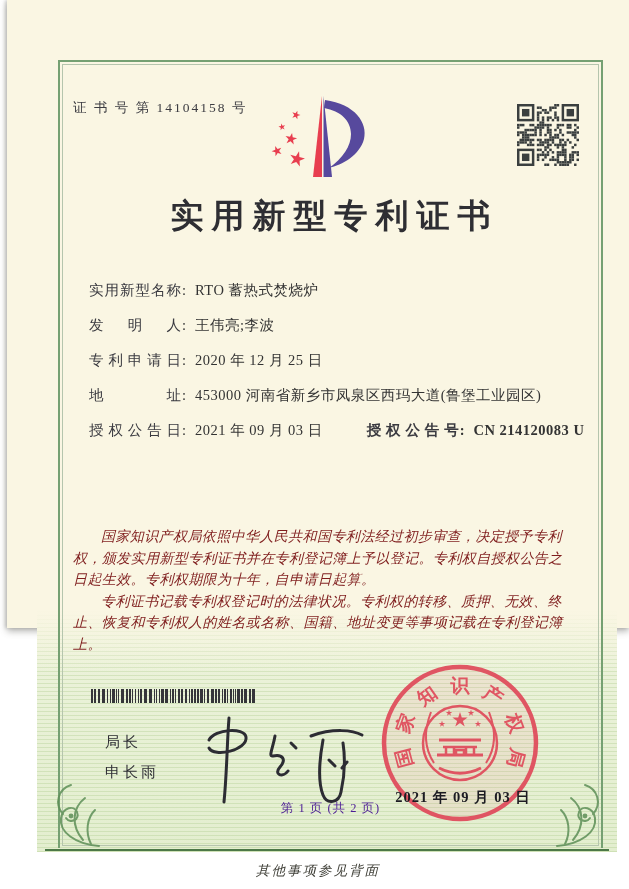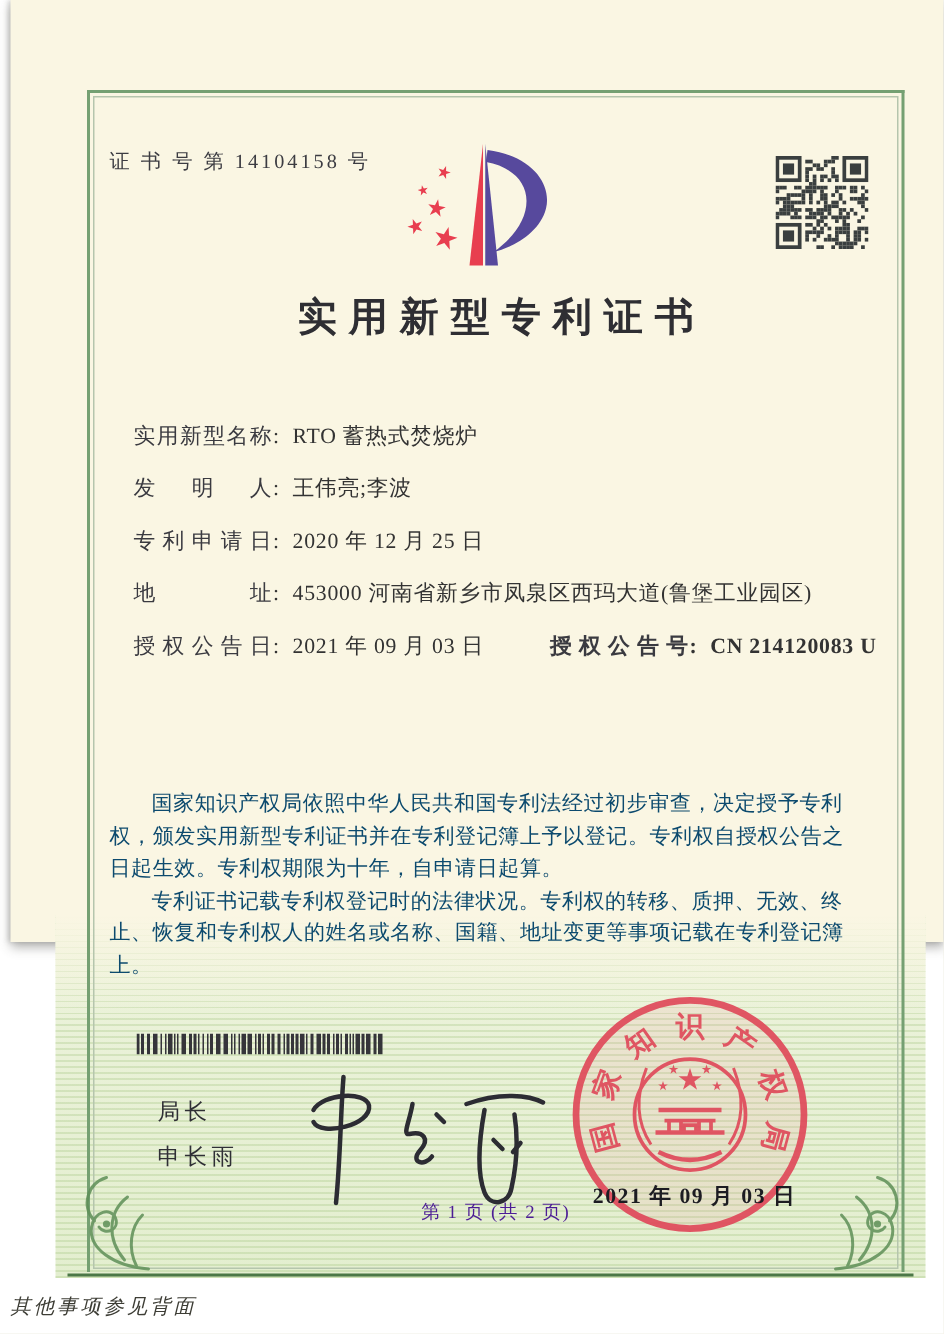--- a/index.html
+++ b/index.html
@@ -21,46 +21,46 @@
   
   .frame{position:absolute;left:51px;top:60px;width:541px;height:786px;
     border:2px solid #75a072;border-bottom:none;z-index:2;}
   .frame-inner{position:absolute;inset:2px;border:1px solid #b5c5ad;}
   
   .cert-no{position:absolute;left:66px;top:99px;z-index:4;font-size:13.5px;
     letter-spacing:2px;color:#3c3c42;}
   .logo{position:absolute;left:260px;top:93px;z-index:4;}
   .qr{position:absolute;left:510px;top:104px;z-index:4;}
   .title{position:absolute;left:51px;top:194px;width:545px;z-index:4;
-    text-align:center;font-size:26px;font-weight:600;letter-spacing:8px;
+    text-align:center;font-size:33px;font-weight:600;letter-spacing:8px;
     text-indent:8px;color:#2e2e33;}
   
   .fields{position:absolute;left:82px;top:281px;z-index:4;font-size:14.5px;color:#333;}
   .frow{height:35px;white-space:nowrap;}
   .flabel{display:inline-block;width:92px;text-align:justify;text-align-last:justify;color:#3a3a40;}
   .colon{display:inline-block;margin-left:1px;}
   .fval{padding-left:9px;letter-spacing:.5px;}
   .fpair2{margin-left:44px;font-weight:bold;}
   
   .legal{position:absolute;left:66px;top:526px;width:492px;z-index:4;
-    font-size:14px;line-height:21.5px;color:#0c4a6e;letter-spacing:.4px;}
+    font-style:italic;font-size:14px;line-height:21.5px;color:#7f1d1d;letter-spacing:.4px;}
   .legal p{margin:0;text-indent:2em;}
   
   .barcode{position:absolute;left:84px;top:689px;z-index:4;}
   .signing{position:absolute;left:98px;top:727px;z-index:4;
     font-family:"Liberation Sans","DejaVu Sans",sans-serif;
     font-size:15px;color:#2f2f35;line-height:30px;letter-spacing:3px;}
   .signature{position:absolute;left:192px;top:710px;z-index:4;}
   .seal{position:absolute;left:370px;top:660px;z-index:5;opacity:.92;}
   .seal-date{position:absolute;left:374px;top:788px;width:164px;z-index:6;
     text-align:center;font-weight:700;font-size:14.5px;letter-spacing:1px;color:#1c1c22;}
   .page-indicator{position:absolute;left:51px;top:800px;width:545px;z-index:4;
     text-align:center;font-size:12.5px;color:#4c1d95;letter-spacing:1px;}
   .back-note{position:absolute;left:0;top:862px;width:622px;z-index:4;
-    font-style:italic;font-size:13.5px;letter-spacing:2px;color:#3d3d35;}
+    text-align:center;font-style:italic;font-size:13.5px;letter-spacing:2px;color:#3d3d35;}
 </style>
 </head>
 <body>
 
 <div class="scan">
   <div class="paper">
 
     <div class="band"></div>
 
     <svg class="flourish bl" viewBox="0 0 62 72">

